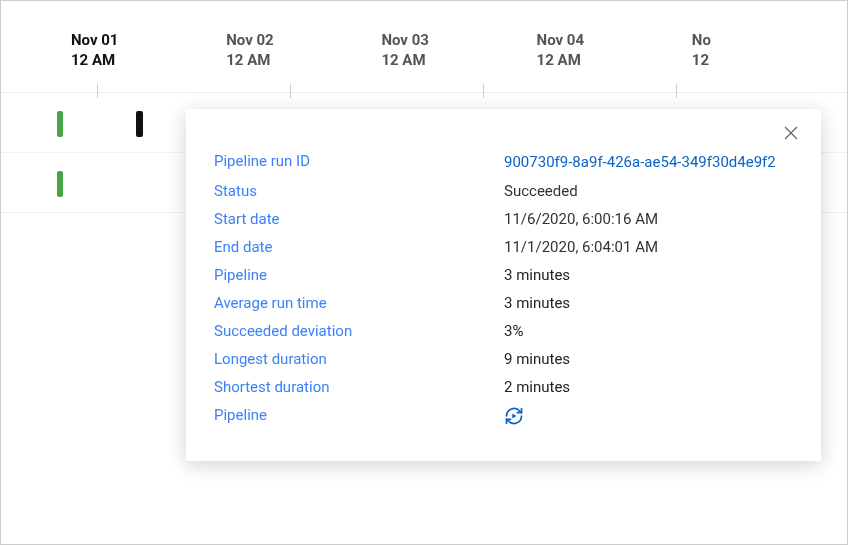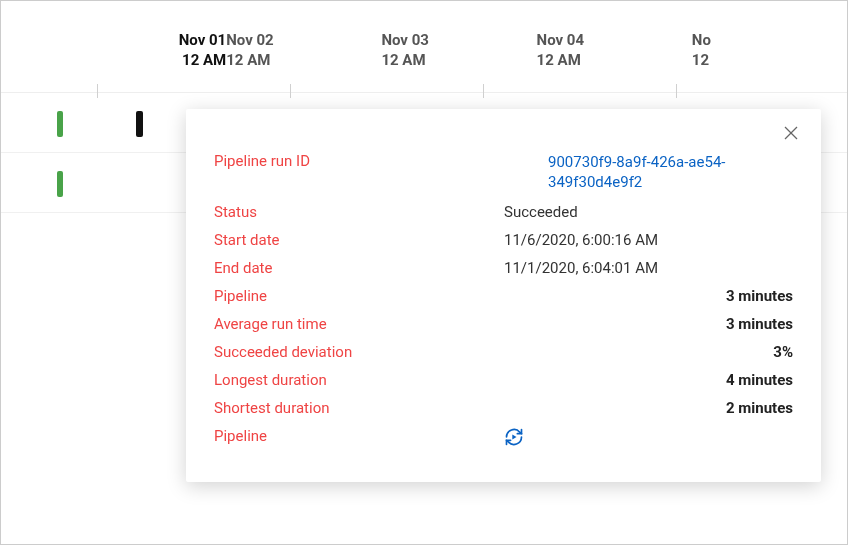--- a/index.html
+++ b/index.html
@@ -24,21 +24,20 @@
       width: 193px;
       text-align: left;
       font-size: 15px;
       color: #555;
       line-height: 1.3;
       font-weight: bold;
     }
     .date-col.active {
       font-weight: 700;
       color: #111;
-      text-align: right;
     }
     .date-col .time {
       display: block;
     }
     .tick {
       position: absolute;
       bottom: -6px;
       width: 1px;
       height: 14px;
       background: #d0d0d0;
@@ -83,33 +82,32 @@
     .close-btn svg { width: 16px; height: 16px; }
     .kv-row {
       display: flex;
       align-items: flex-start;
       padding: 5px 0;
       font-size: 15px;
       color: #333;
     }
     .kv-row .k {
       width: 290px;
-      color: #ef4444;
+      color: #3b82f6;
       flex-shrink: 0;
     }
     .kv-row .v {
       flex: 1;
     }
-    .kv-row .v.bold { font-weight: 700; color: #222; text-align: right; }
+    .kv-row .v.bold { font-weight: 400; color: #222; }
     .kv-row .v.link {
       color: #0b63c4;
       cursor: pointer;
       font-weight: 400;
       line-height: 1.35;
-      margin-left: 44px;
     }
     .rerun-icon {
       color: #0b63c4;
       cursor: pointer;
       display: inline-flex;
     }
     .rerun-icon svg { width: 20px; height: 20px; }
   </style>
 </head>
 <body>
@@ -186,21 +184,21 @@
   <div class="kv-row">
     <div class="k">Average run time</div>
     <div class="v bold">3 minutes</div>
   </div>
   <div class="kv-row">
     <div class="k">Succeeded deviation</div>
     <div class="v bold">3%</div>
   </div>
   <div class="kv-row">
     <div class="k">Longest duration</div>
-    <div class="v bold">4 minutes</div>
+    <div class="v bold">9 minutes</div>
   </div>
   <div class="kv-row">
     <div class="k">Shortest duration</div>
     <div class="v bold">2 minutes</div>
   </div>
   <div class="kv-row">
     <div class="k">Pipeline</div>
     <div class="v">
       <span class="rerun-icon">
         <span>

